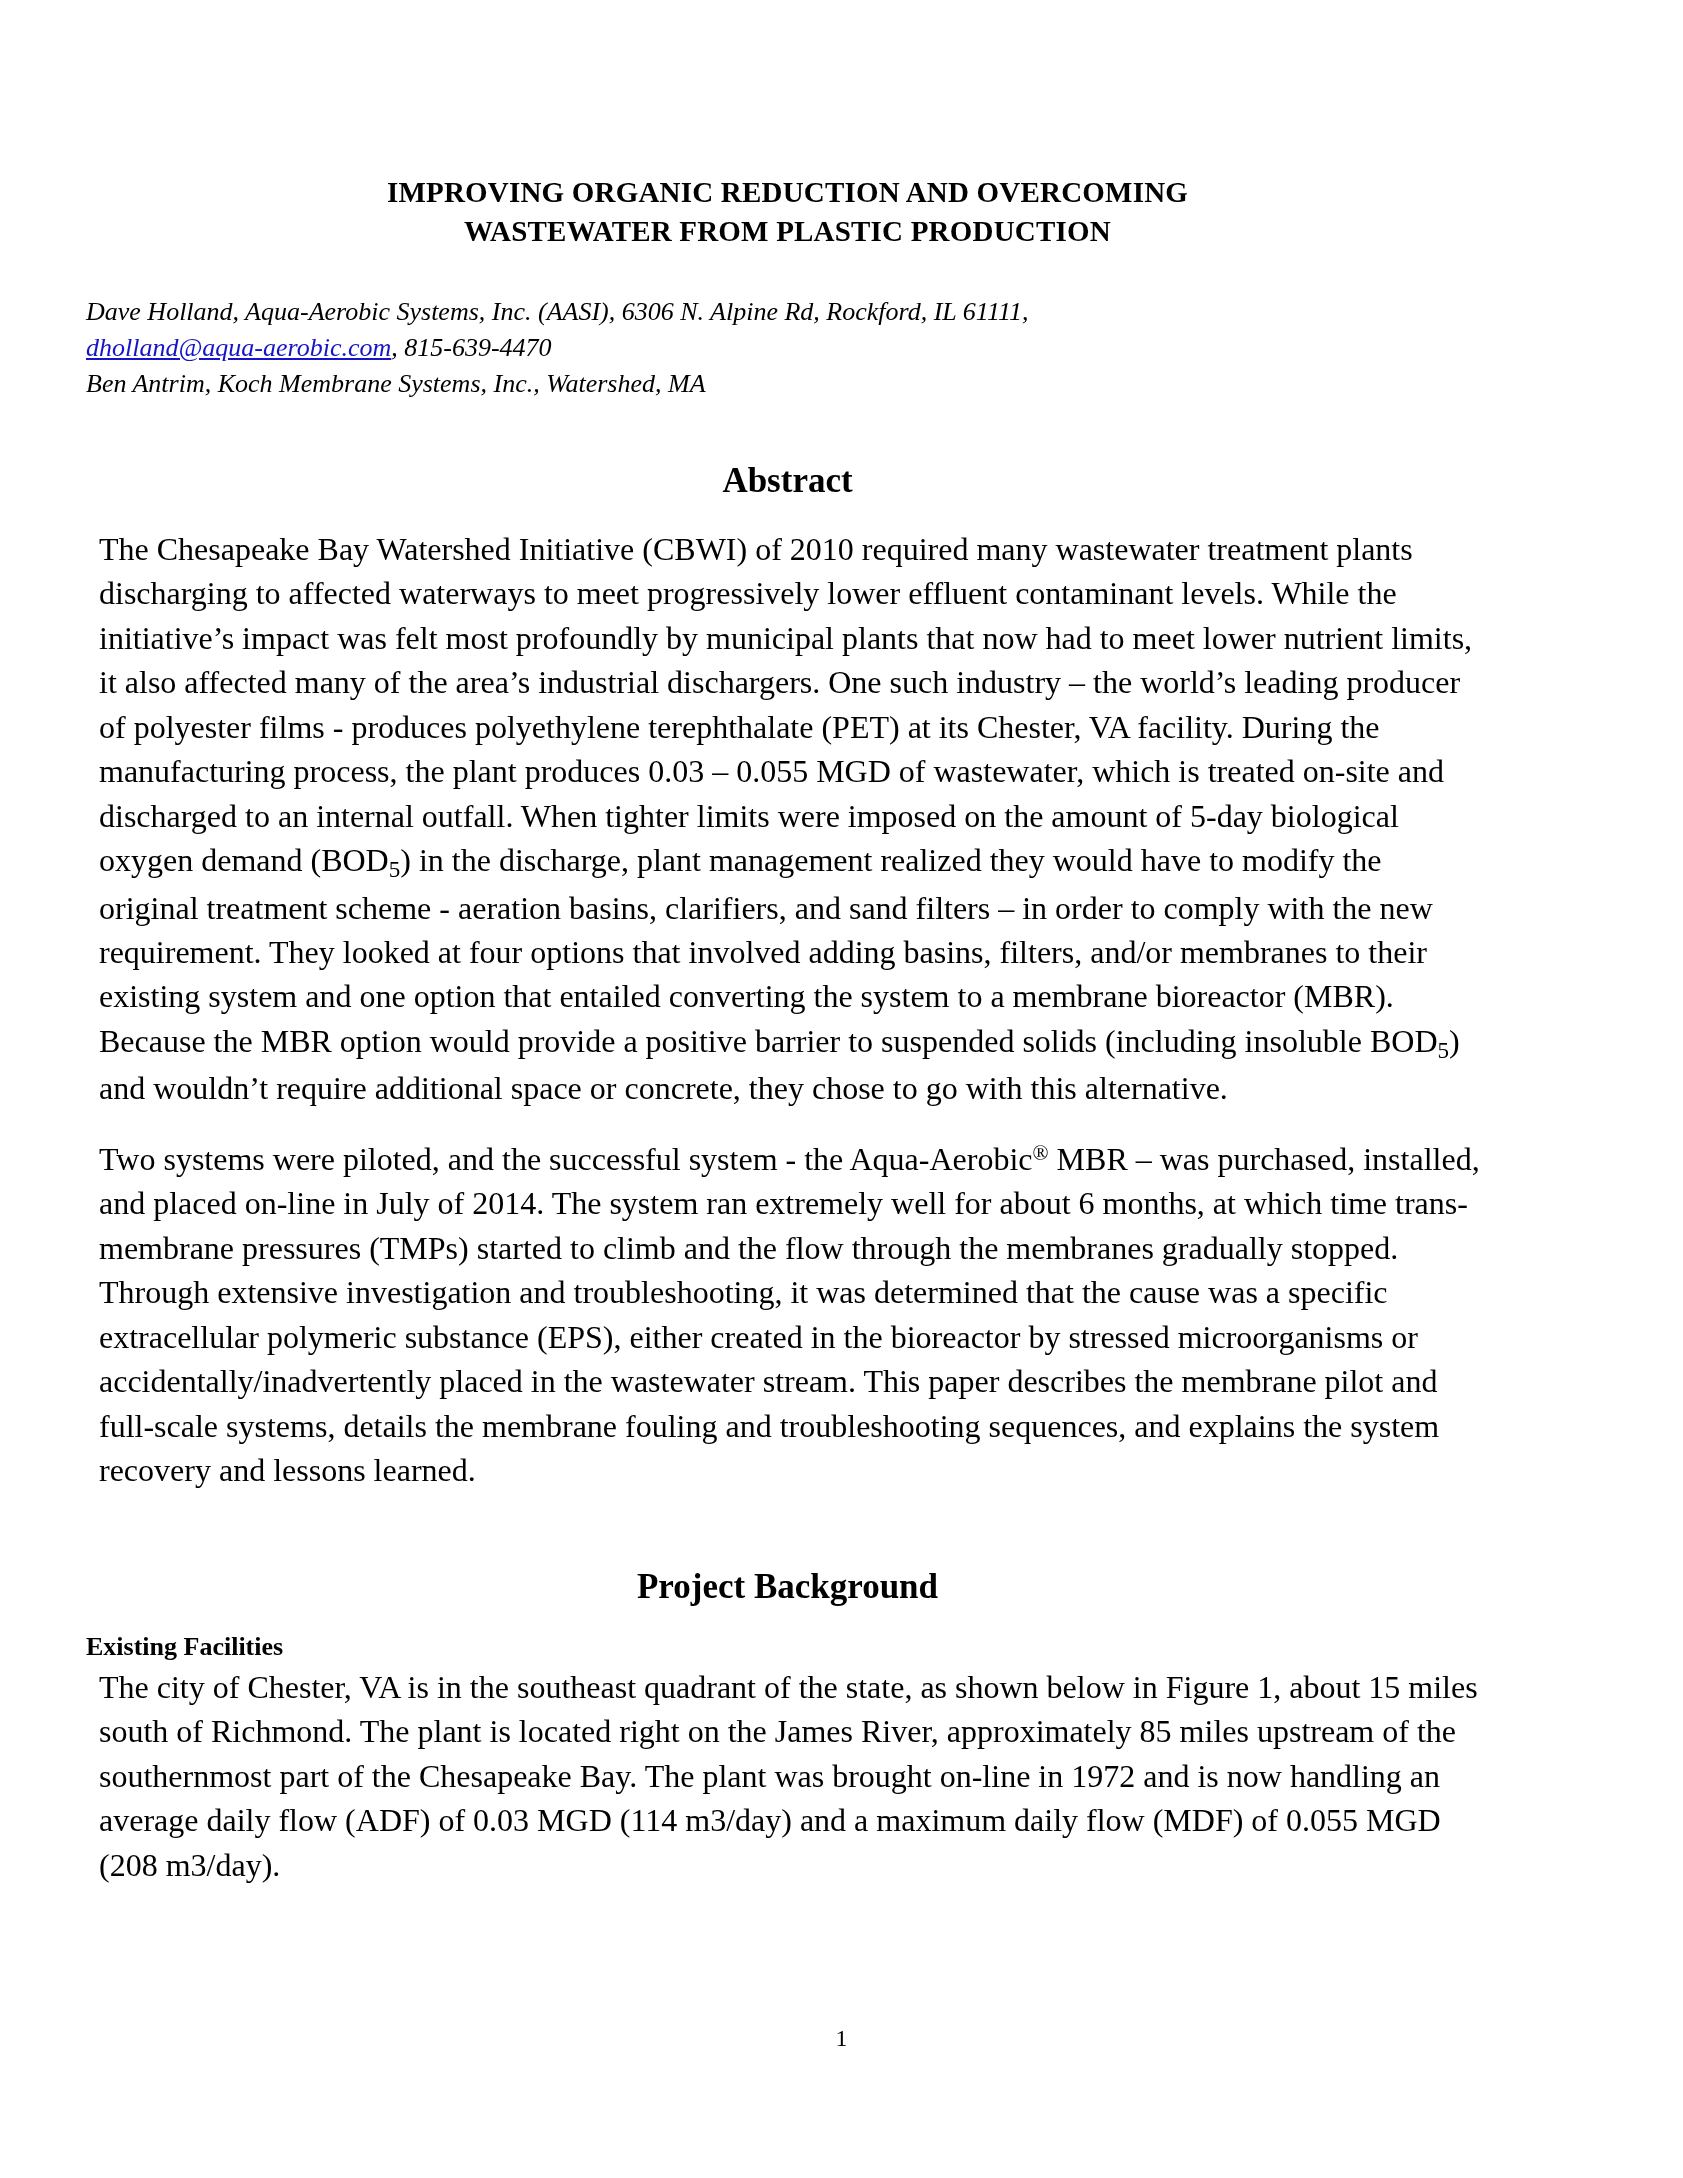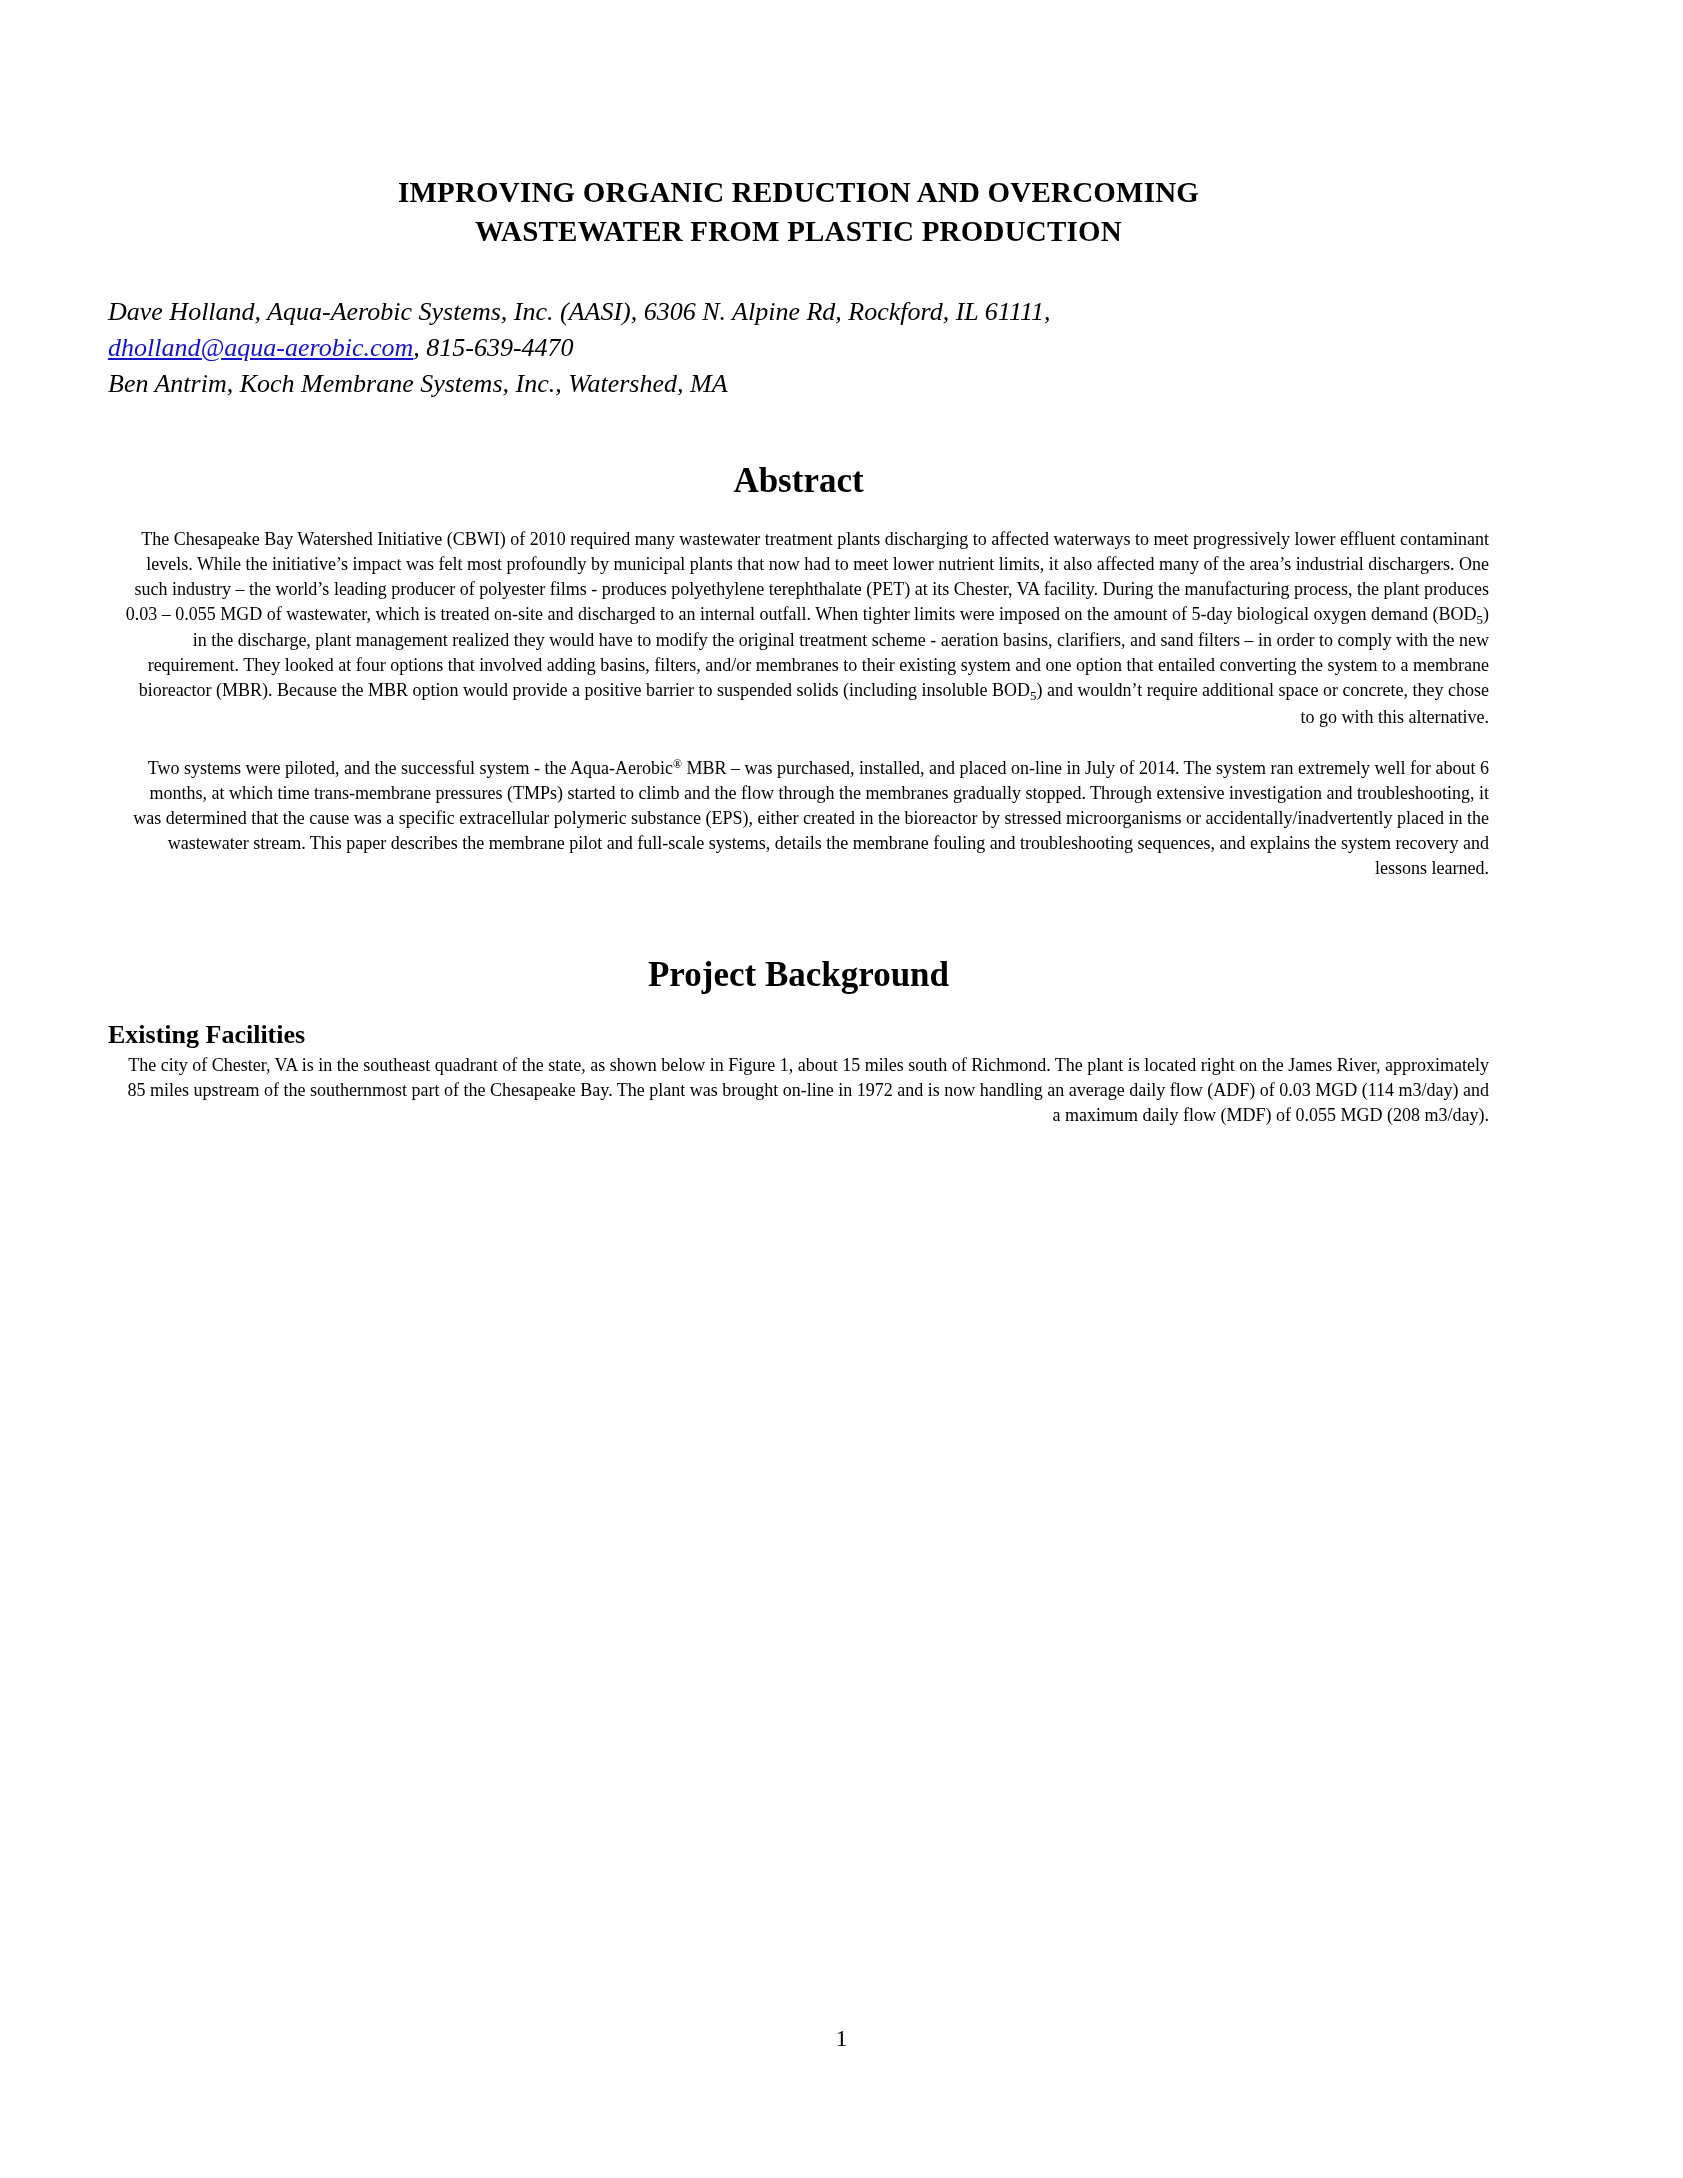--- a/index.html
+++ b/index.html
@@ -11,21 +11,21 @@
     width: 1683px;
     height: 2178px;
     font-family: "Liberation Serif", "DejaVu Serif", serif;
     color: #000000;
   }
   .page {
     position: relative;
     width: 1683px;
     height: 2113px;
     box-sizing: border-box;
-    padding: 173px 194px 59px 108px;
+    padding: 173px 194px 59px 86px;
   }
   .title {
     text-align: center;
     font-weight: bold;
     font-size: 29px;
     line-height: 1.33;
     letter-spacing: 0.2px;
     margin: 0 30px;
   }
   .title .line { display: block; }
@@ -48,24 +48,24 @@
     font-weight: bold;
     font-size: 35px;
     margin-top: 59px;
     margin-bottom: 26px;
   }
   .section-heading.tight {
     margin-top: 74px;
     margin-bottom: 22px;
   }
   p.body {
-    font-size: 18px;
+    font-size: 32px;
     line-height: 1.39;
     margin: 0 0 26px 13px;
-    text-align: right;
+    text-align: left;
   }
   .subhead {
     font-weight: bold;
     font-size: 26px;
     margin: 0;
     line-height: 1.39;
   }
   sub { font-size: 0.72em; vertical-align: -0.28em; }
   sup { font-size: 0.66em; vertical-align: 0.48em; }
   .page-number {

